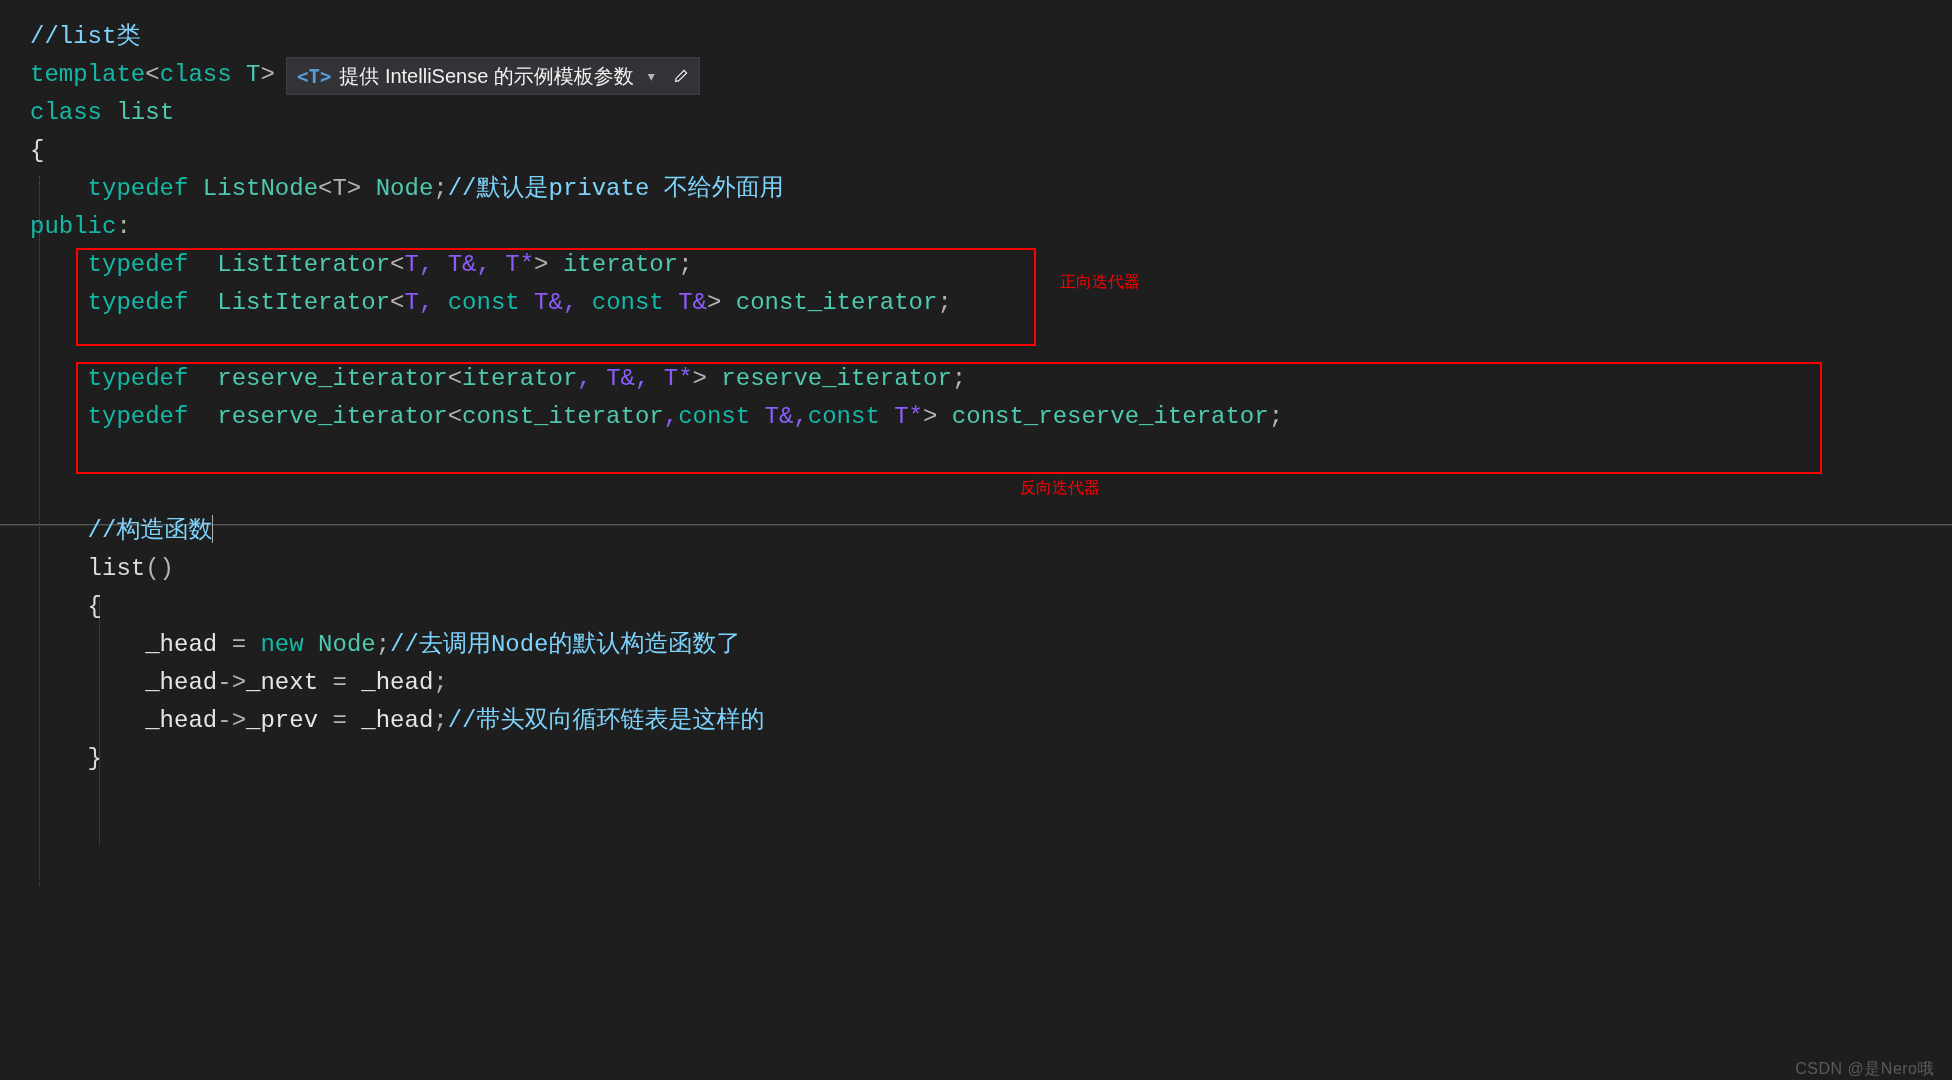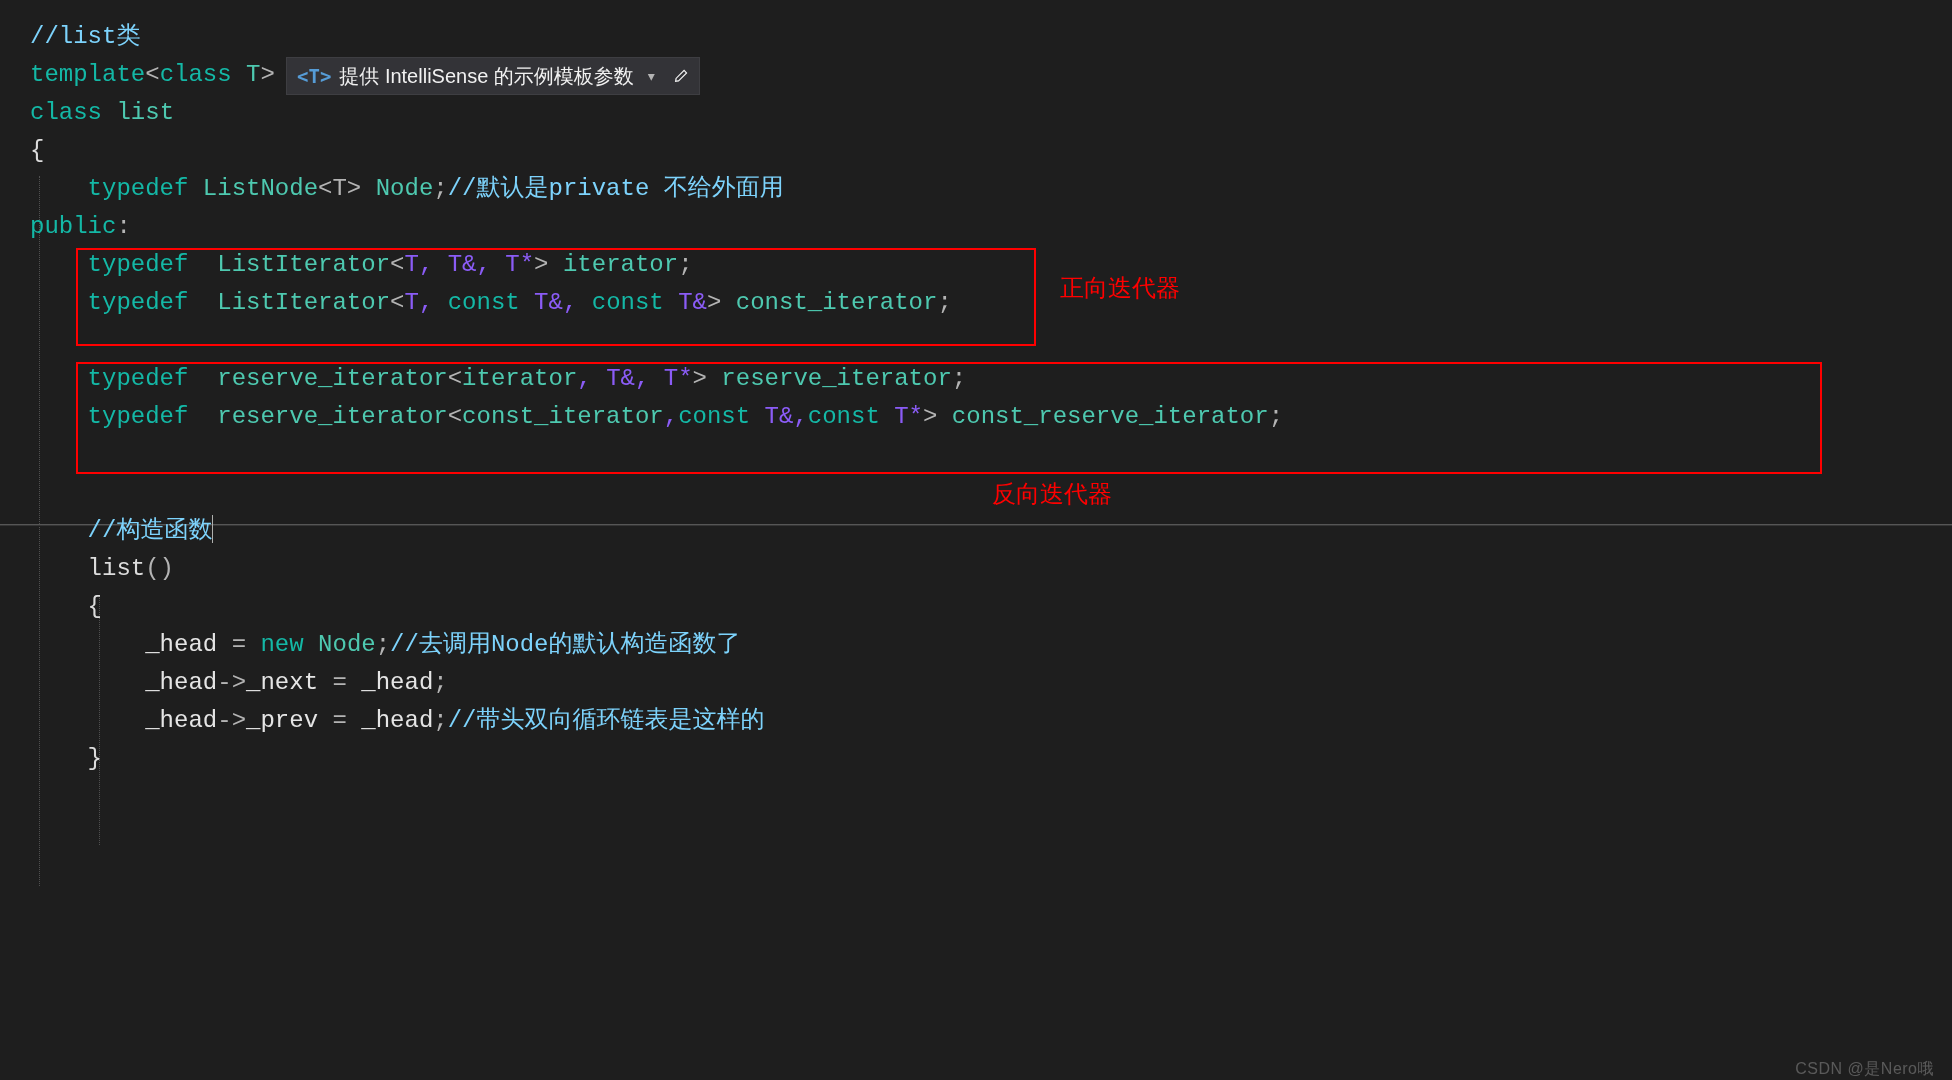--- a/index.html
+++ b/index.html
@@ -88,25 +88,25 @@
     left: 76px;
     width: 1742px;
     height: 108px;
     border: 2.5px solid #ff0000;
     pointer-events: none;
   }
   .redlabel {
     position: absolute;
     color: #ff0000;
     font-family: "Microsoft YaHei", sans-serif;
-    font-size: 24px;
+    font-size: 16px;
     pointer-events: none;
   }
   .redlabel.l1 { top: 272px; left: 1060px; }
-  .redlabel.l2 { top: 478px; left: 992px; }
+  .redlabel.l2 { top: 478px; left: 1020px; }
 
   
   .indent-guide {
     position: absolute;
     border-left: 1px dotted #505050;
     top: 0; bottom: 0;
     pointer-events: none;
   }
   .collapse-line {
     position: absolute;

